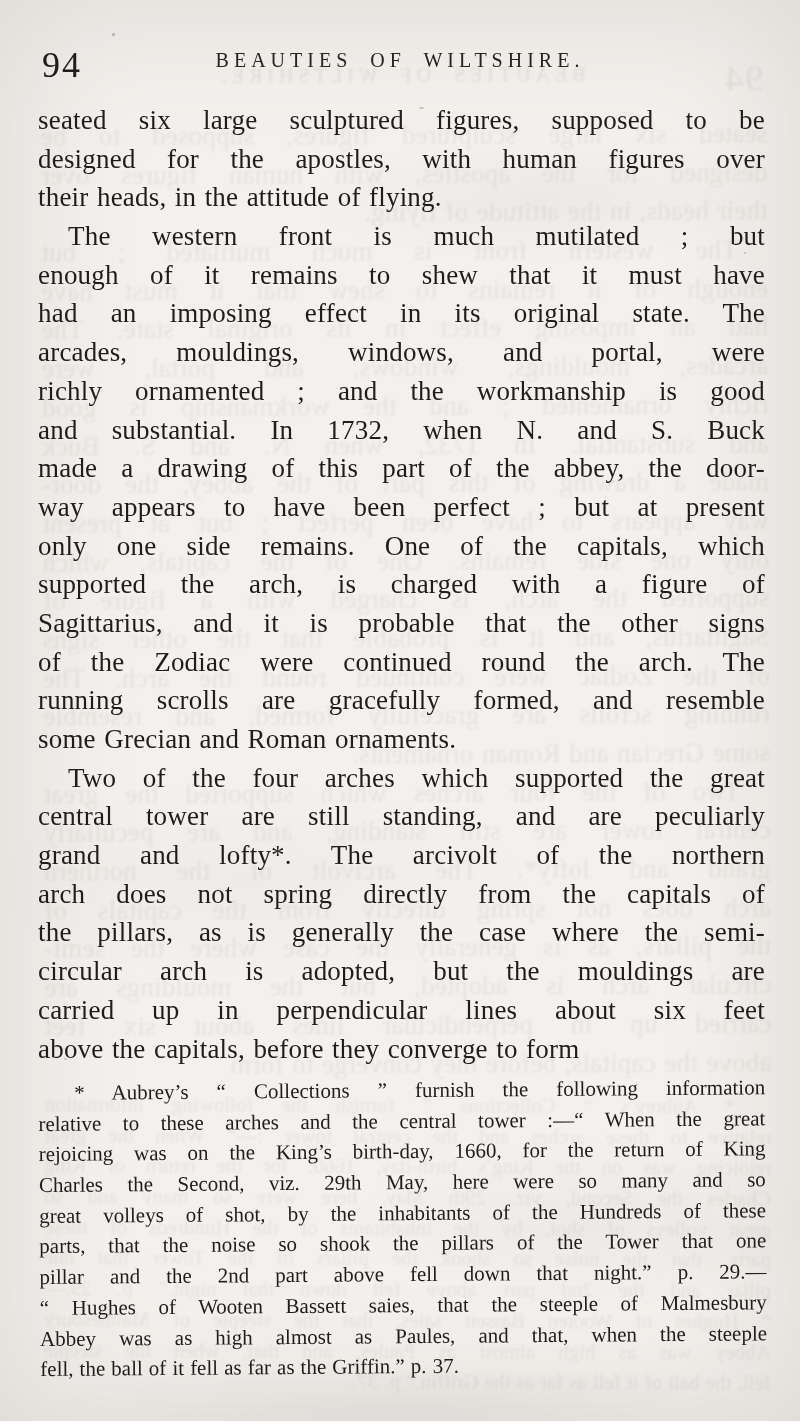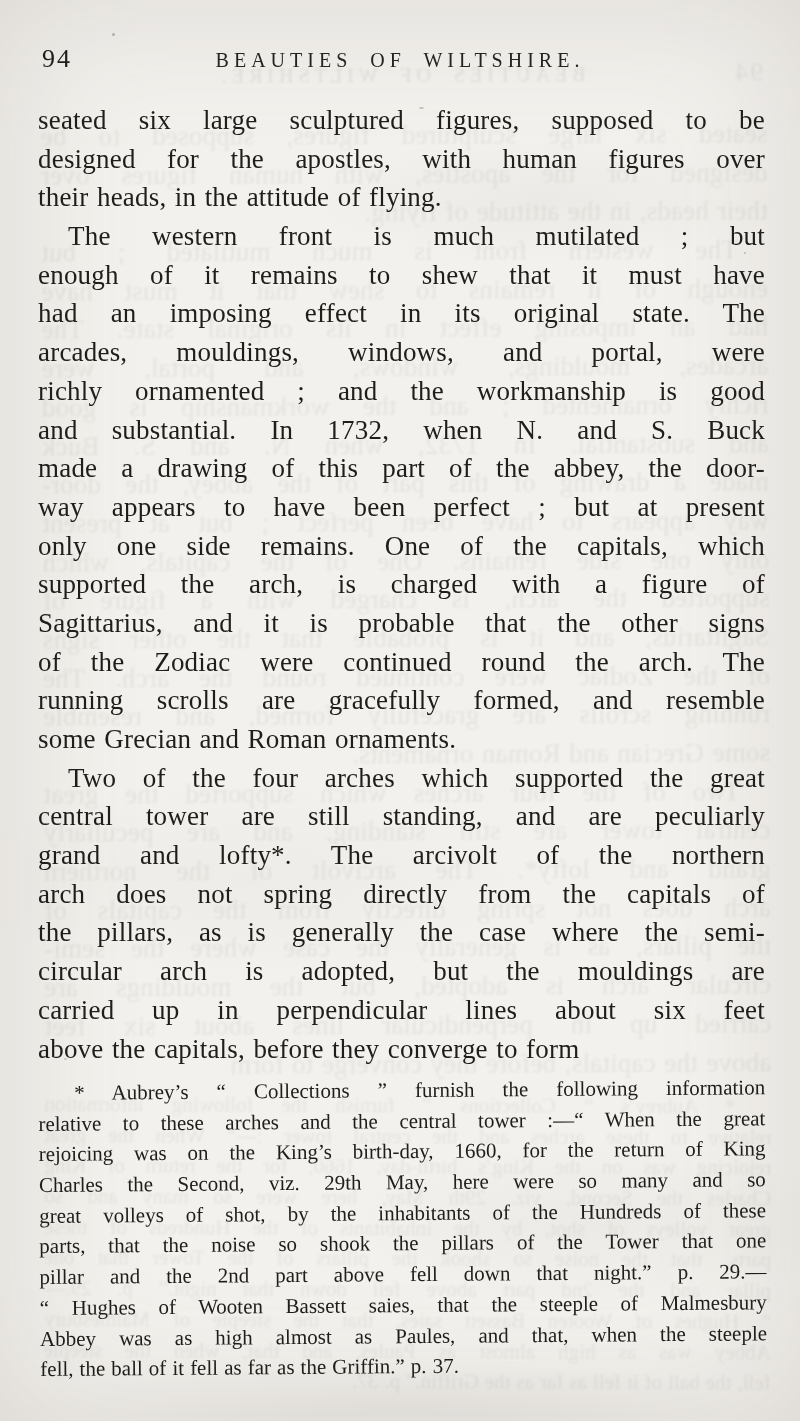--- a/index.html
+++ b/index.html
@@ -47,21 +47,21 @@
     position: absolute;
     top: 44px;
     left: 40px;
     right: 40px;
     height: 34px;
   }
   .pagenum {
     position: absolute;
     left: 2px;
     top: 0;
-    font-size: 26px;
+    font-size: 36px;
     letter-spacing: 2px;
   }
   .runtitle {
     display: block;
     text-align: center;
     font-size: 20px;
     letter-spacing: 5px;
     word-spacing: 8px;
     padding-top: 5px;
     color: #26241f;

